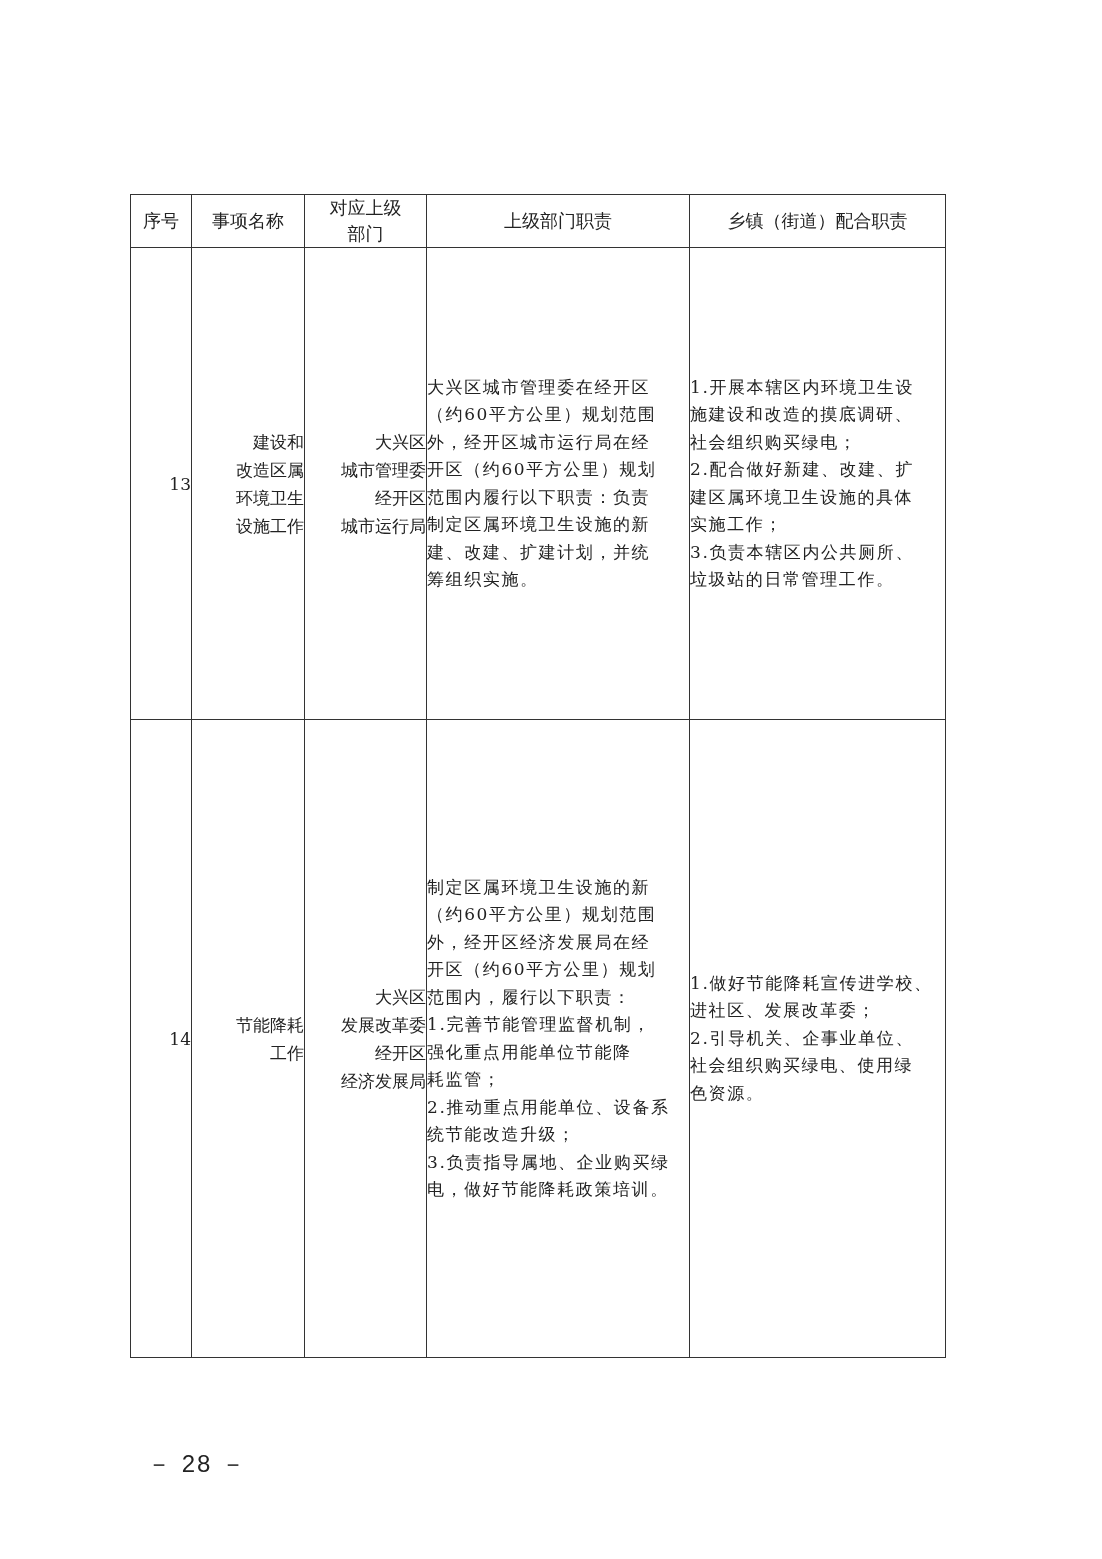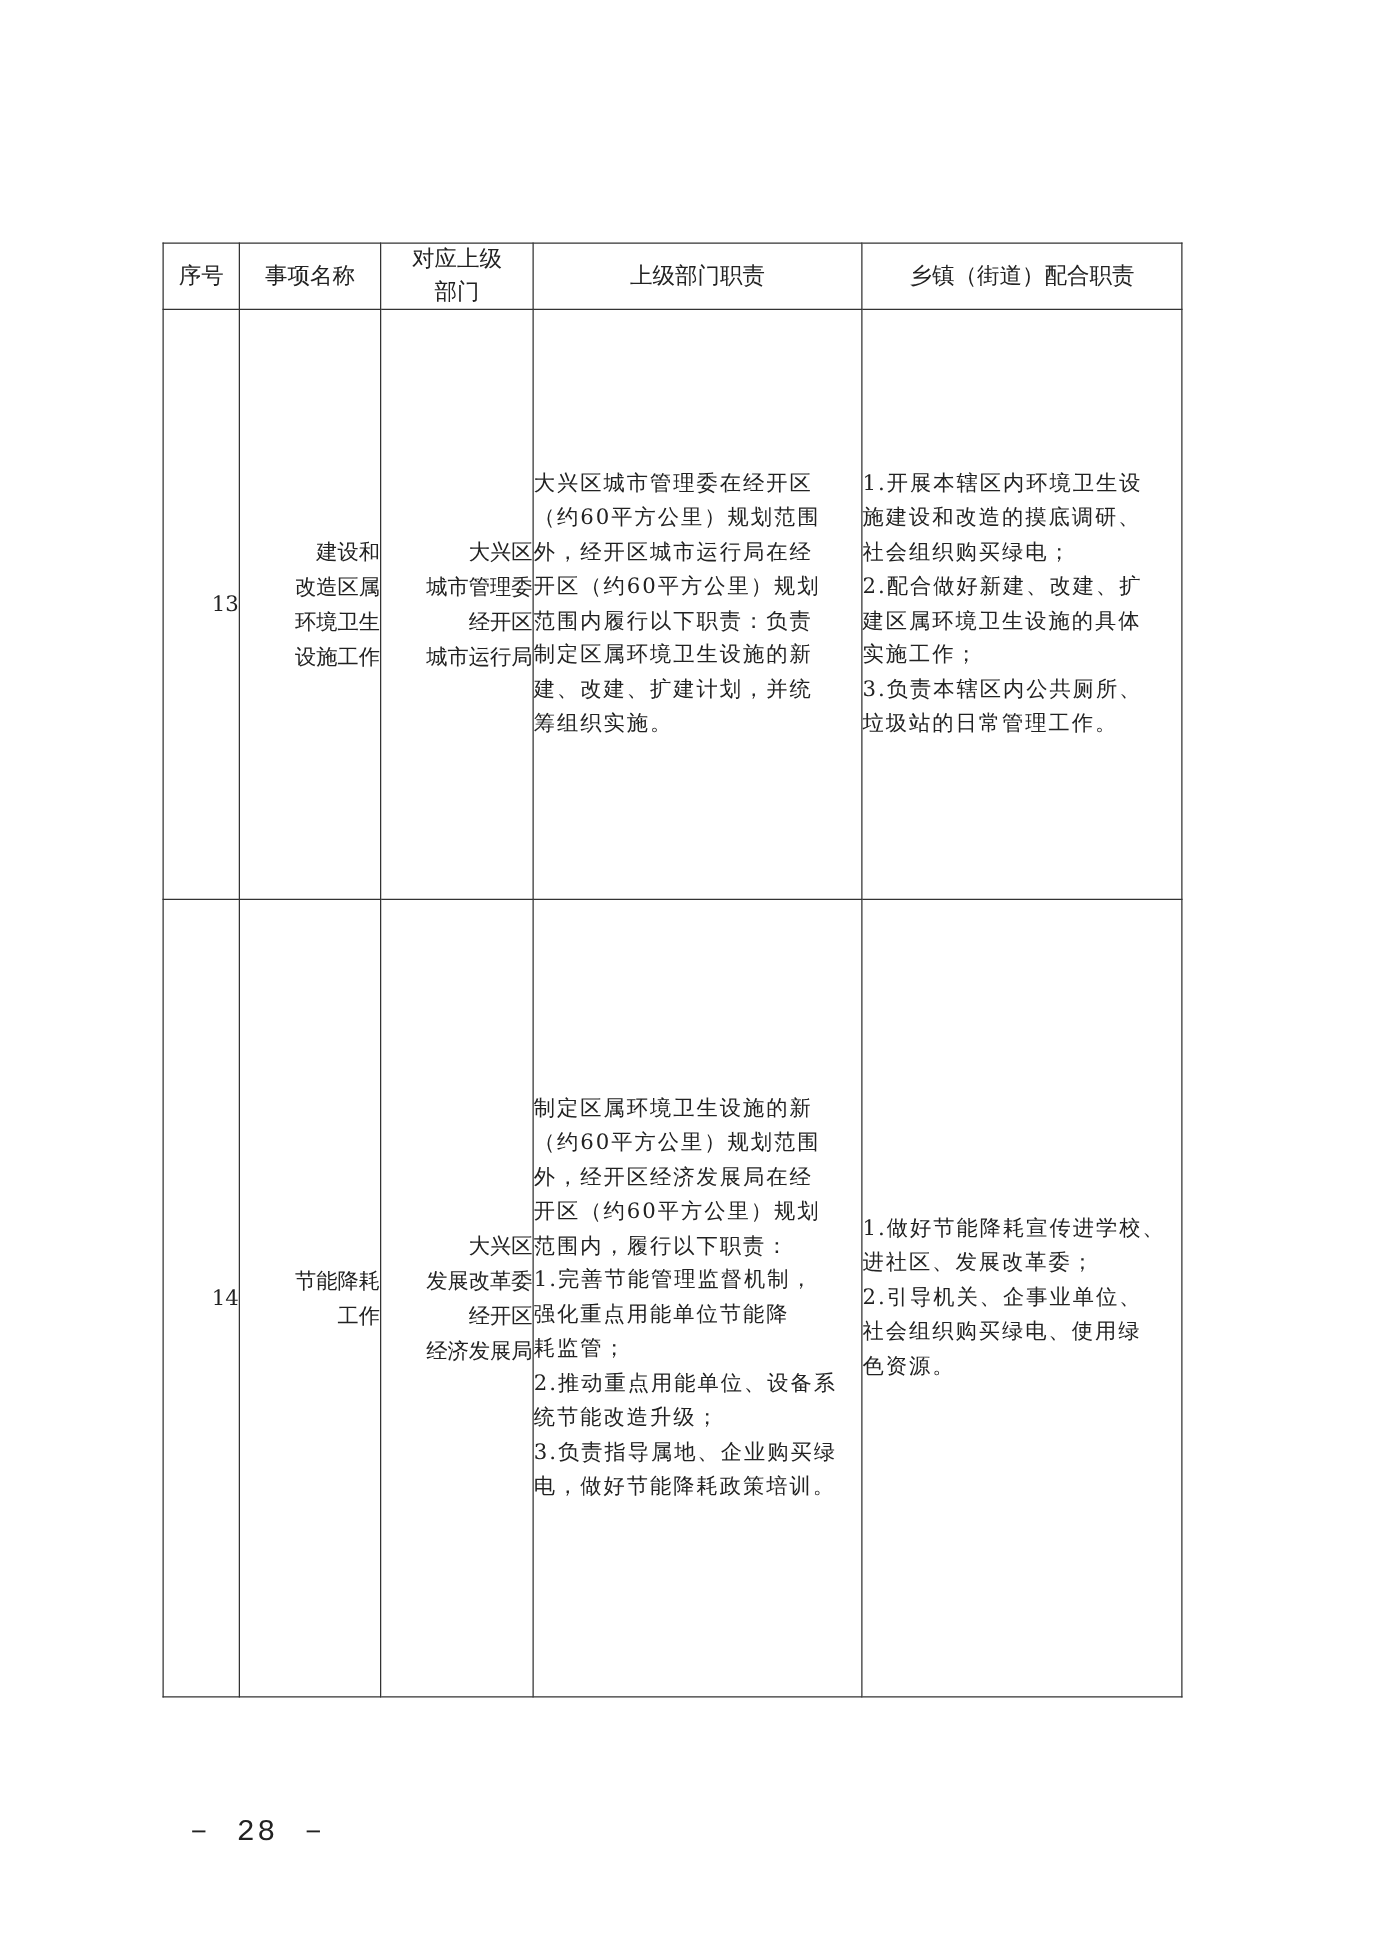--- a/index.html
+++ b/index.html
@@ -9,21 +9,21 @@
                table-layout: fixed; width: 815px; }
   table.duty td, table.duty th { border: 1.3px solid #333; padding: 0; vertical-align: middle; }
   th { font-family: "DejaVu Sans", "Liberation Sans", sans-serif; font-weight: normal;
        font-size: 18px; line-height: 26px; text-align: center; height: 52px; }
   td.num { text-align: right; font-size: 17px; }
   td.name, td.dept { text-align: right; font-size: 17px; line-height: 28px; }
   td.duty-text { font-size: 17px; line-height: 27.5px; padding: 0 8px 0 9px;
                  letter-spacing: 1.6px; text-align: justify; }
   td.duty-text .line { display: block; }
   .page-number { position: absolute; left: 147px; top: 1448px; font-size: 24px;
-                 font-family: Liberation Mono, monospace; letter-spacing: 2px; }
+                 font-family: Liberation Sans, sans-serif; letter-spacing: 2px; }
 </style>
 </head>
 <body>
 
 <table class="duty">
   <colgroup>
     <col style="width:61px">
       <col style="width:113px">
       <col style="width:122px">
       <col style="width:263px">

